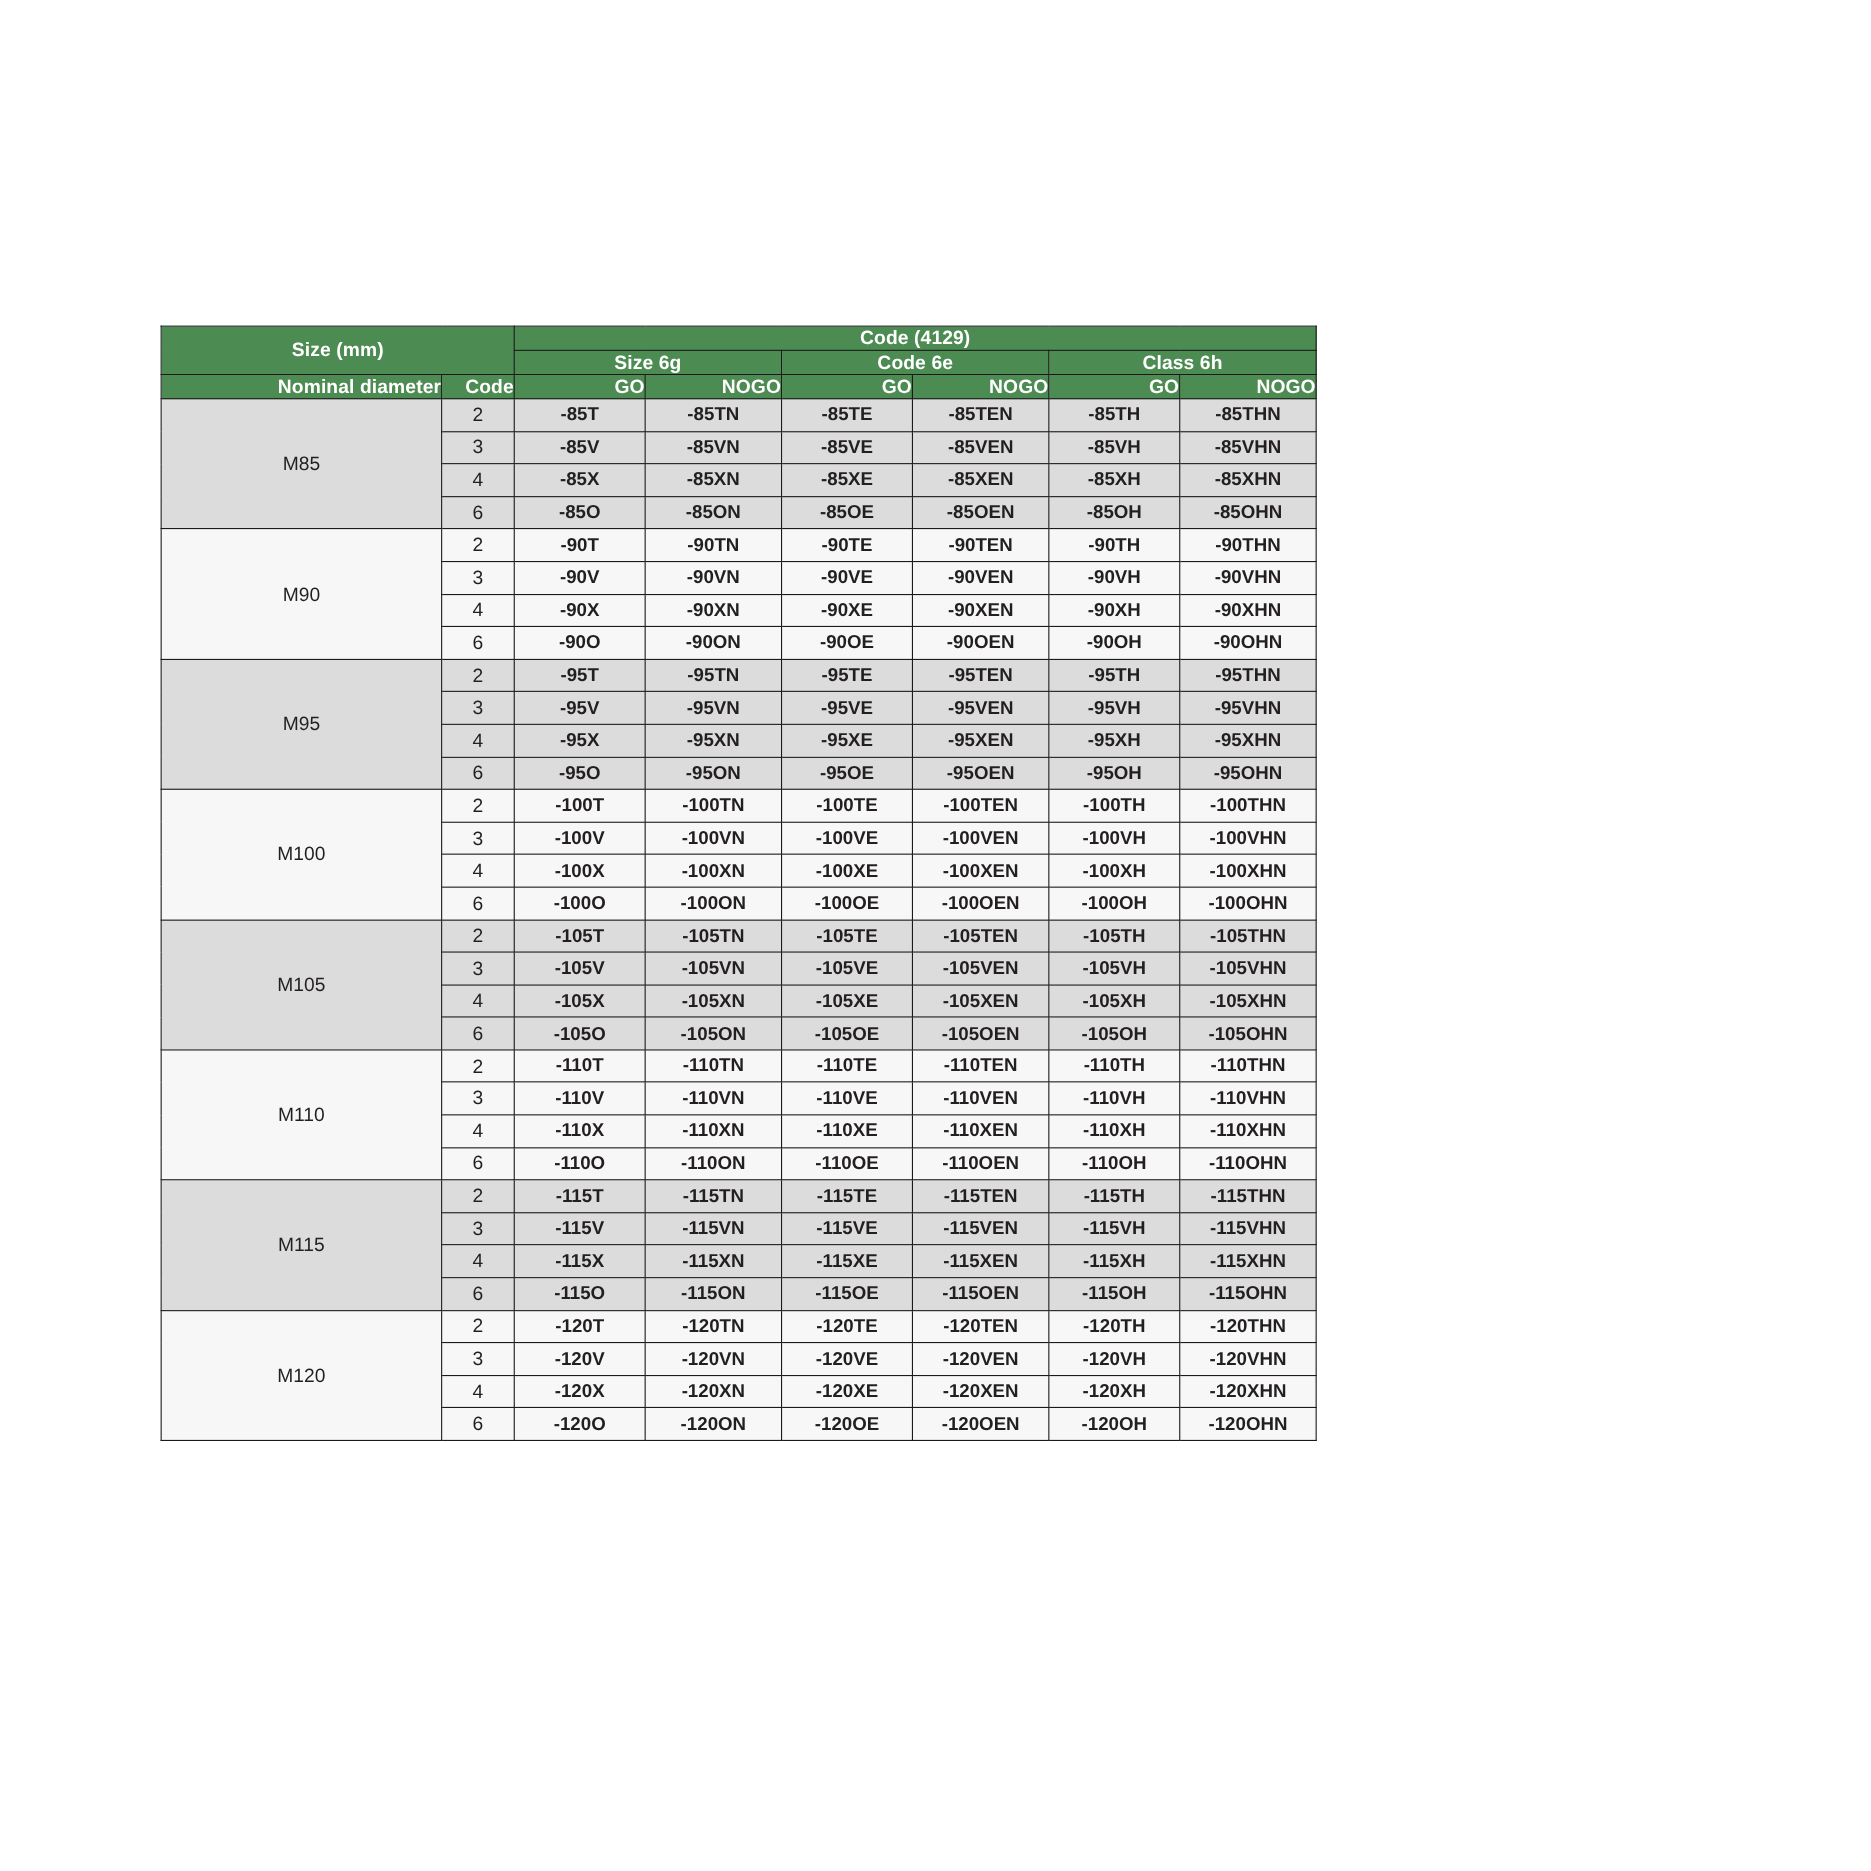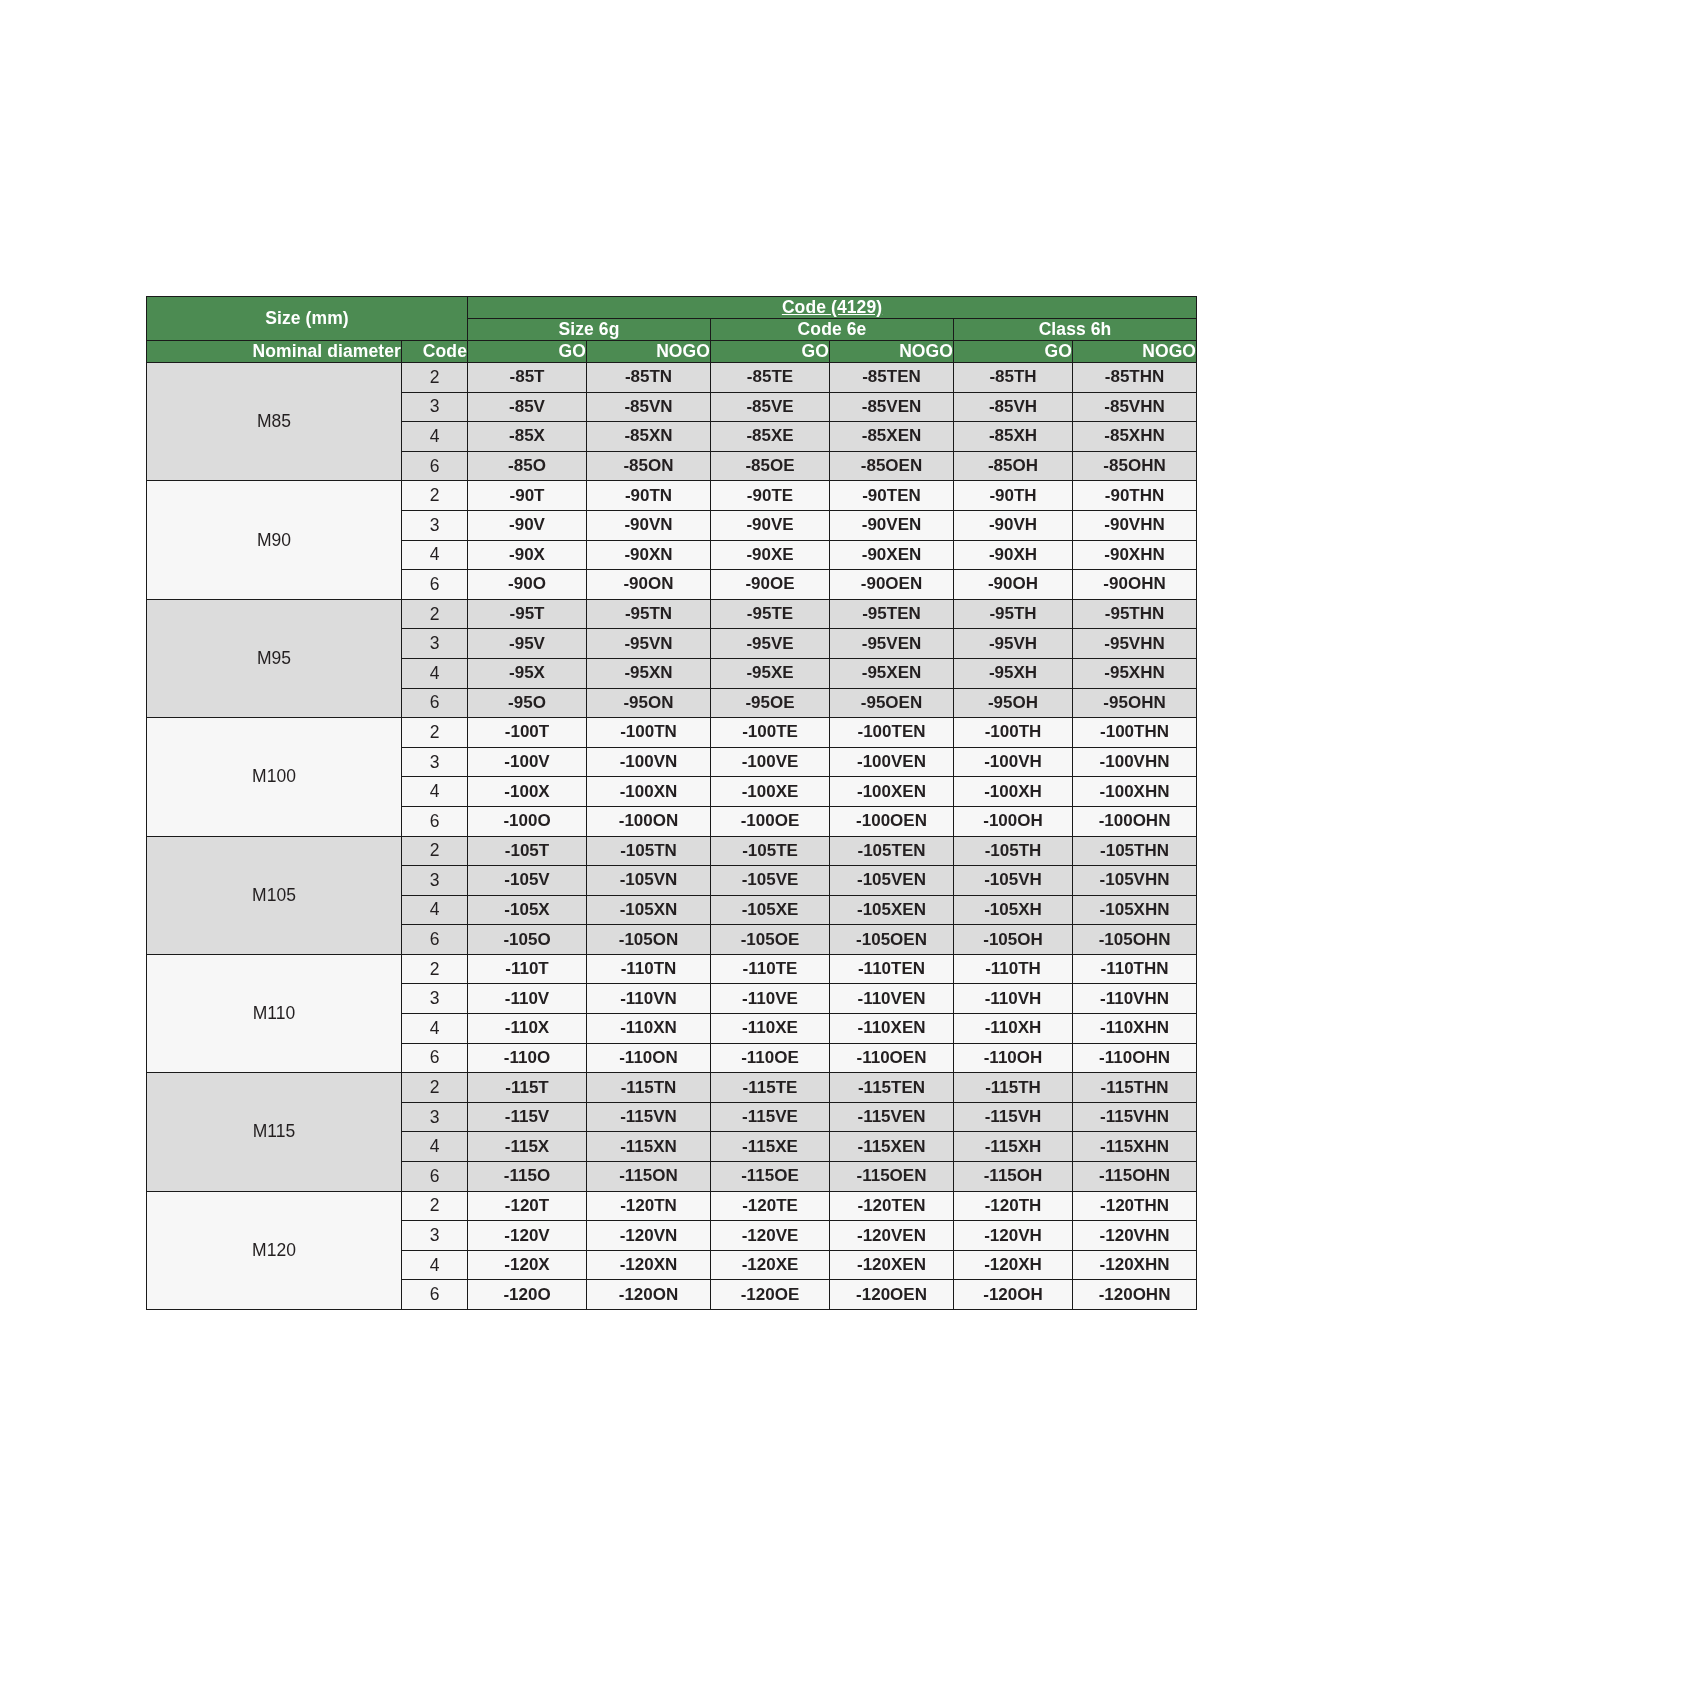--- a/index.html
+++ b/index.html
@@ -38,21 +38,20 @@
     text-align: center;
     vertical-align: middle;
     font-size: 17.5px;
     letter-spacing: 0.1px;
   }
   .hdr-size {
     height: 42px;
   }
   .hdr-code {
     height: 21px;
-    text-decoration: underline;
   }
   .hdr-class {
     height: 21px;
   }
   .hdr-col {
     height: 21px;
     text-align: right;
   }
   
   td.cell {

